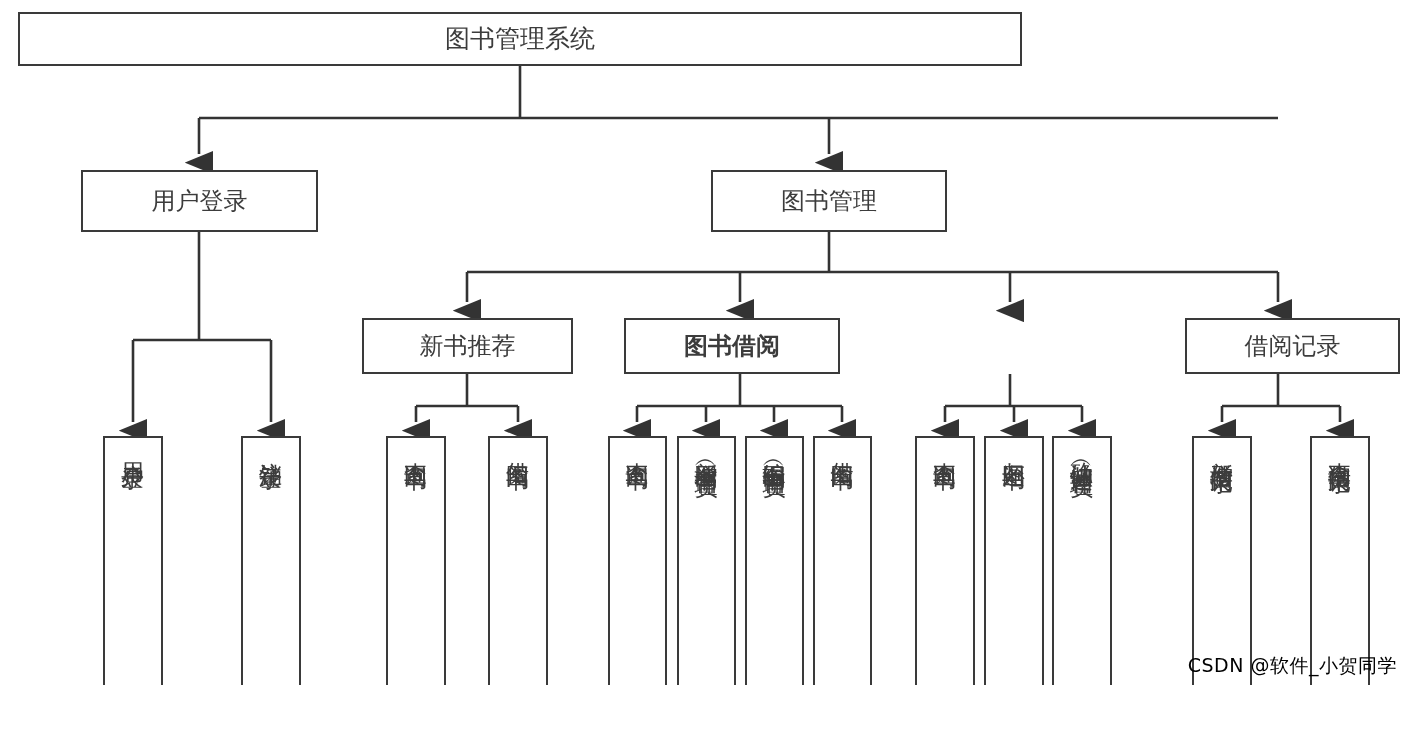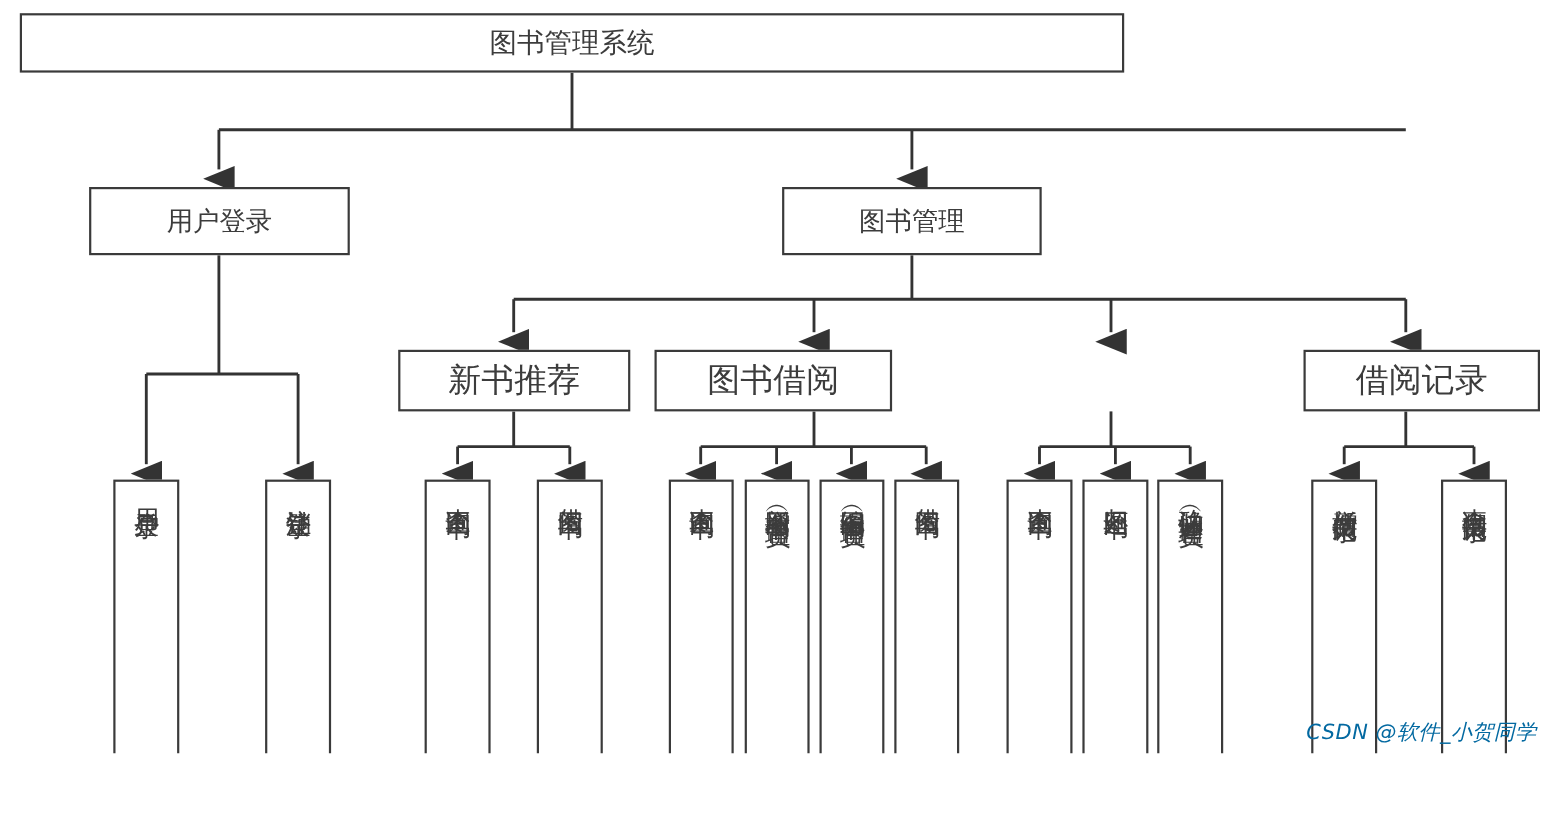--- a/index.html
+++ b/index.html
@@ -37,45 +37,44 @@
     z-index: 2;
   }
   .node-label {
     display: block;
     text-align: center;
     line-height: 1.18;
     color: #3c3c3c;
   }
   .node.root .node-label { font-size: 25px; }
   .node.level2 .node-label { font-size: 24px; }
-  .node.level3 .node-label { font-size: 30px; }
+  .node.level3 .node-label { font-size: 24px; }
   .node.leaf {
     padding: 6px 2px;
     align-items: flex-start;
     justify-content: center;
   }
   .node.leaf .node-label {
     font-size: 23px;
     writing-mode: vertical-rl;
     text-orientation: upright;
     letter-spacing: 2px;
     line-height: 1.05;
     white-space: nowrap;
   }
   #watermark {
     position: absolute;
     right: 8px;
     bottom: 6px;
     font-size: 19px;
-    color: #0369a1;
+    color: #000000;
     letter-spacing: 0.5px;
     z-index: 5;
     white-space: nowrap;
     pointer-events: none;
-    font-style: italic;
   }
 </style>
 </head>
 <body>
 
 <div id="diagram-root">
 
   <svg id="diagram-svg" viewBox="0 0 1405 747" xmlns="http://www.w3.org/2000/svg">
     <defs>
       <marker id="arrow" markerWidth="9" markerHeight="11" refX="1.2" refY="5.5" orient="auto" markerUnits="strokeWidth">
@@ -133,21 +132,21 @@
   <div class="node level2" style="left:81px; top:170px; width:237px; height:62px;">
     <span class="node-label">用户登录</span>
   </div>
   <div class="node level2" style="left:711px; top:170px; width:236px; height:62px;">
     <span class="node-label">图书管理</span>
   </div>
 
   <div class="node level3" style="left:362px; top:318px; width:211px; height:56px;">
     <span class="node-label">新书推荐</span>
   </div>
-  <div class="node level3" style="left:595px; top:318px; width:216px; height:56px;">
+  <div class="node level3" style="left:624px; top:318px; width:216px; height:56px;font-weight:bold;">
     <span class="node-label">图书借阅</span>
   </div>
   <div class="node level3" style="left:1172px; top:318px; width:215px; height:56px;margin-left:13px;">
     <span class="node-label">借阅记录</span>
   </div>
 
   <div class="node leaf" style="left:103px; top:436px; width:60px; height:298px;">
     <span class="node-label">用户登录</span>
   </div>
   <div class="node leaf" style="left:241px; top:436px; width:60px; height:298px;">

